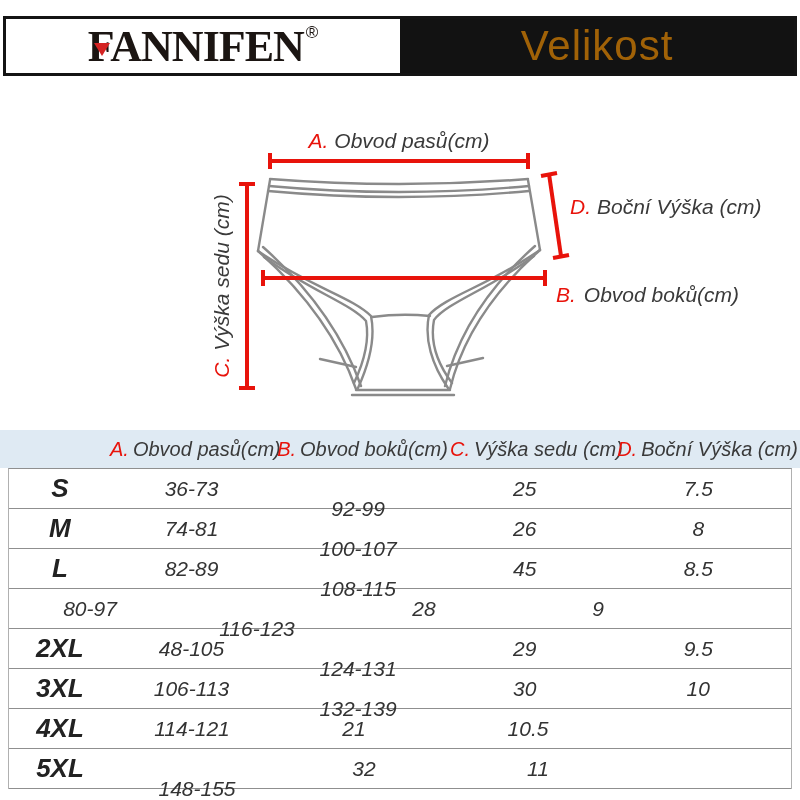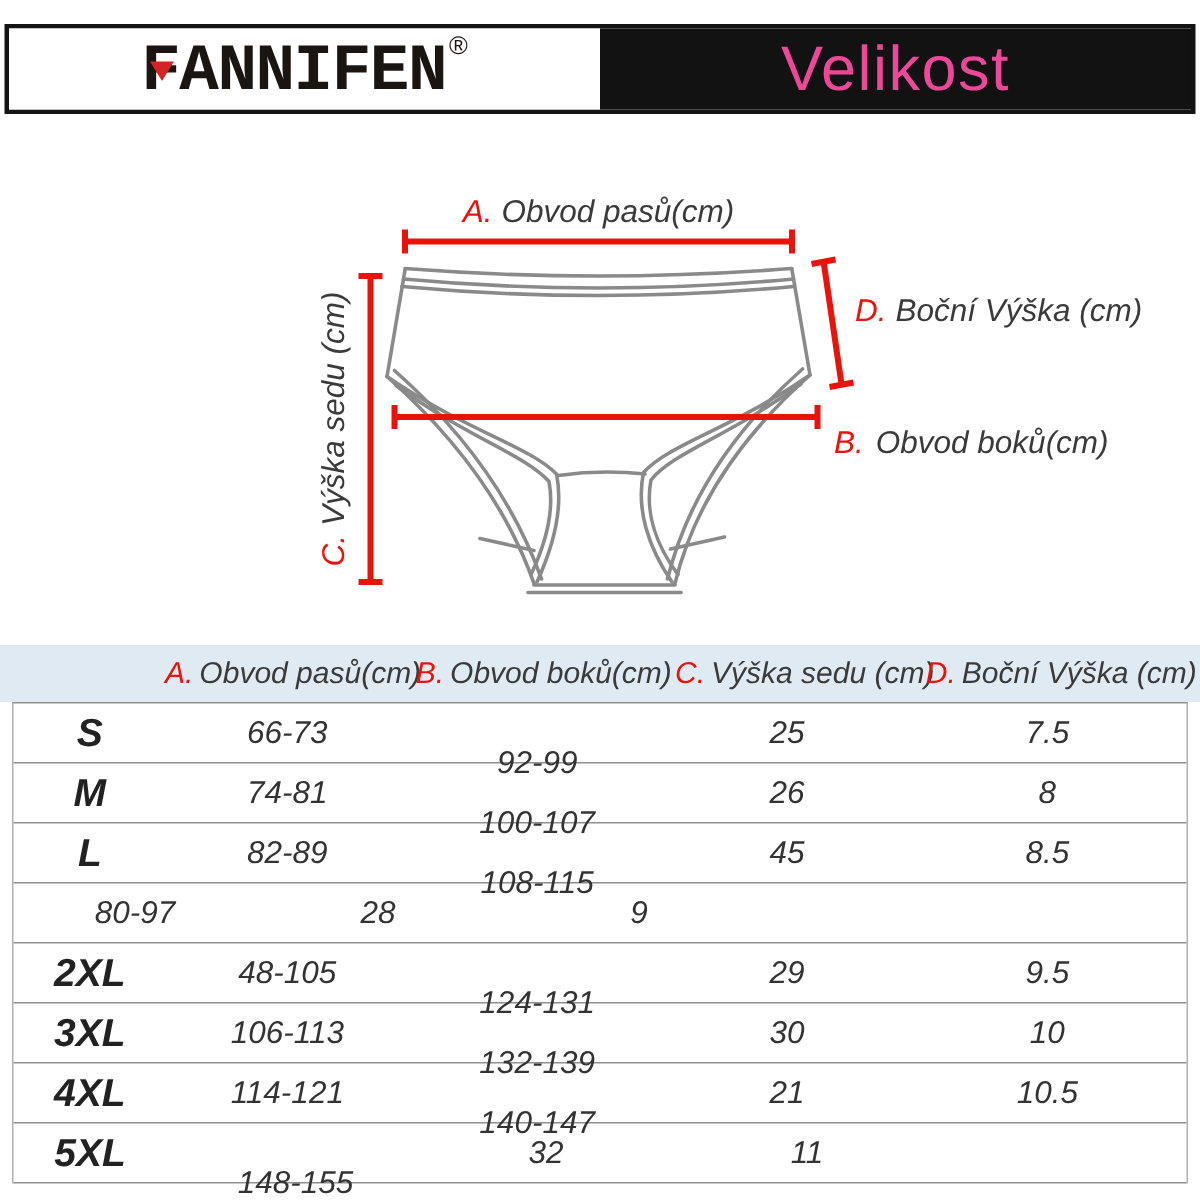--- a/index.html
+++ b/index.html
@@ -9,32 +9,32 @@
   }
   
   .topbar{
     position:absolute;top:16px;left:3px;right:3px;height:54px;
     border:3px solid #141414;display:flex;background:#fff;
   }
   .logo-half{width:50%;display:flex;align-items:center;justify-content:center;background:#fff;}
   .logo-wrap{position:relative;display:inline-block;line-height:1;}
   .logo-text{
     font-size:44px;font-weight:bold;letter-spacing:-1px;color:#1b1512;
-    font-family:Liberation Mono, monospace;
+    font-family:Liberation Serif, serif;
   }
   .logo-tri{
     position:absolute;left:6px;top:19px;width:0;height:0;
     border-left:8px solid transparent;border-right:8px solid transparent;
     border-top:13px solid #d42323;
   }
   .reg{font-size:17px;color:#1b1512;vertical-align:23px;font-weight:normal;margin-left:2px;}
   .title-half{
     flex:1;background:#121212;display:flex;align-items:center;justify-content:center;
   }
-  .title-half span{color:#ec4899;font-size:42px;letter-spacing:1px;}
+  .title-half span{color:#a16207;font-size:42px;letter-spacing:1px;}
   
   #diagram{position:absolute;top:0;left:0;}
   .panty{stroke:#8a8a8a;stroke-width:2.4;fill:none;stroke-linecap:round;}
   .measure{stroke:#e8130b;stroke-width:4;fill:none;stroke-linecap:butt;}
   .dlabel{
     font-family:"Liberation Sans",sans-serif;font-style:italic;
     font-size:21px;fill:#3a3a3a;
   }
   .red{fill:#e8130b;}
   
@@ -133,62 +133,62 @@
   <div class="thead">
     <div class="th h0"></div>
     <div class="th h1"><span class="pfx">A.</span><span>Obvod pasů(cm)</span></div>
     <div class="th h2"><span class="pfx">B.</span><span>Obvod boků(cm)</span></div>
     <div class="th h3"><span class="pfx">C.</span><span>Výška sedu (cm)</span></div>
     <div class="th h4"><span class="pfx">D.</span><span>Boční Výška (cm)</span></div>
   </div>
   <div class="tbody">
     <div class="tr">
       <div class="c0">S</div>
-      <div class="val c1">66-73</div>
+      <div class="val c1">36-73</div>
       <div class="val c2">92-99</div>
       <div class="val c3">25</div>
       <div class="val c4">7.5</div>
     </div>
     <div class="tr">
       <div class="c0">M</div>
       <div class="val c1">74-81</div>
       <div class="val c2">100-107</div>
       <div class="val c3">26</div>
       <div class="val c4">8</div>
     </div>
     <div class="tr">
       <div class="c0">L</div>
       <div class="val c1">82-89</div>
       <div class="val c2">108-115</div>
       <div class="val c3">45</div>
       <div class="val c4">8.5</div>
     </div>
     <div class="tr">
       <div class="val c1">80-97</div>
+      <div class="val c2">116-123</div>
       <div class="val c3">28</div>
       <div class="val c4">9</div>
     </div>
     <div class="tr">
       <div class="c0">2XL</div>
       <div class="val c1">48-105</div>
       <div class="val c2">124-131</div>
       <div class="val c3">29</div>
       <div class="val c4">9.5</div>
     </div>
     <div class="tr">
       <div class="c0">3XL</div>
       <div class="val c1">106-113</div>
       <div class="val c2">132-139</div>
       <div class="val c3">30</div>
       <div class="val c4">10</div>
     </div>
     <div class="tr">
       <div class="c0">4XL</div>
       <div class="val c1">114-121</div>
-      <div class="val c2">140-147</div>
       <div class="val c3">21</div>
       <div class="val c4">10.5</div>
     </div>
     <div class="tr">
       <div class="c0">5XL</div>
       <div class="val c2">148-155</div>
       <div class="val c3">32</div>
       <div class="val c4">11</div>
     </div>
   </div>

